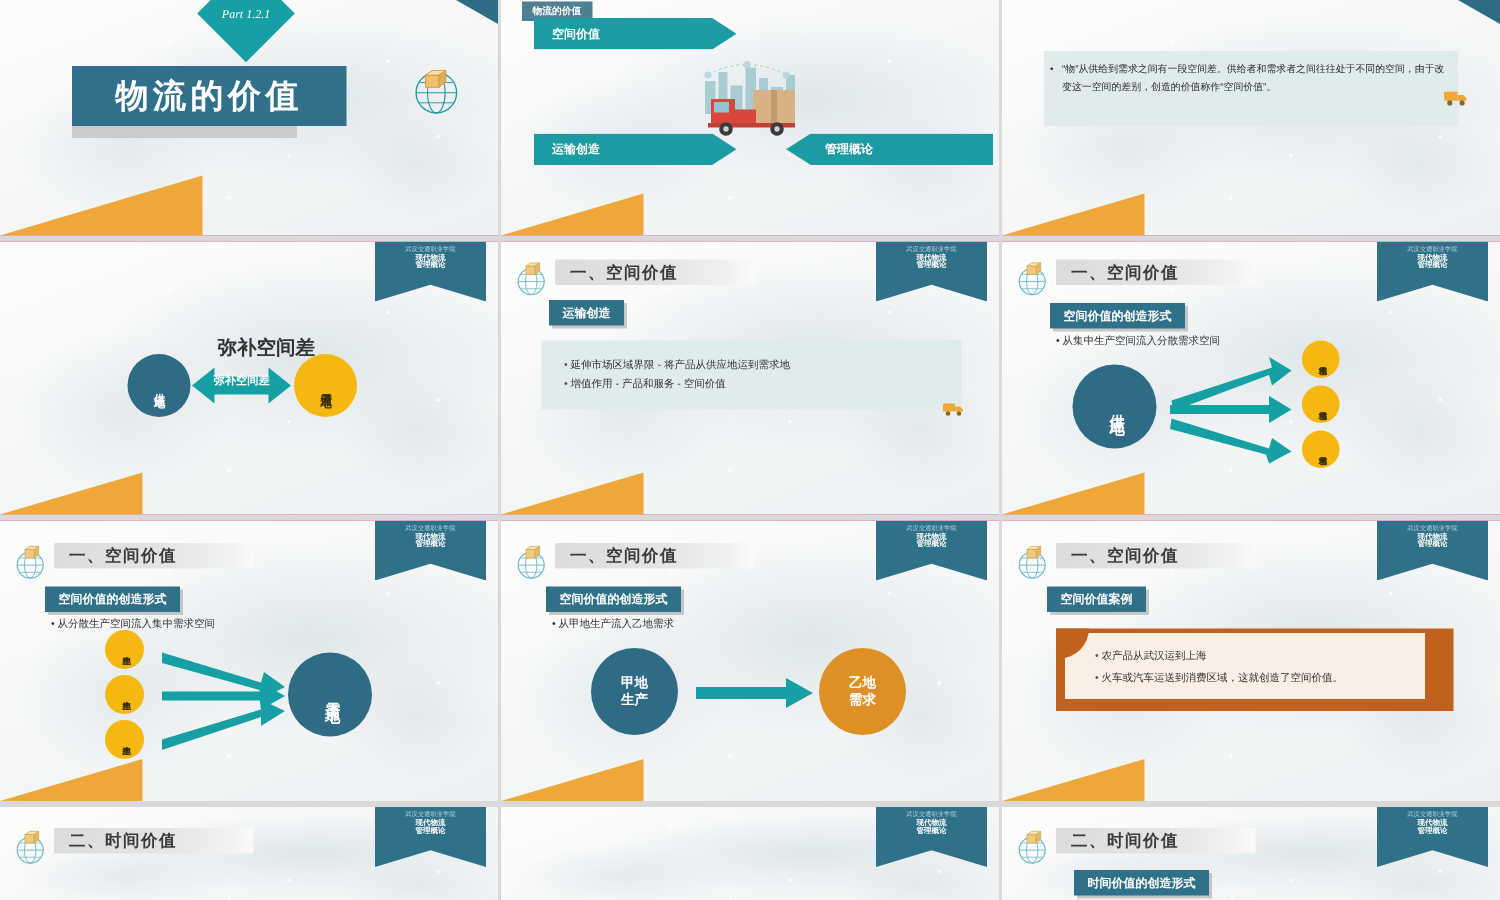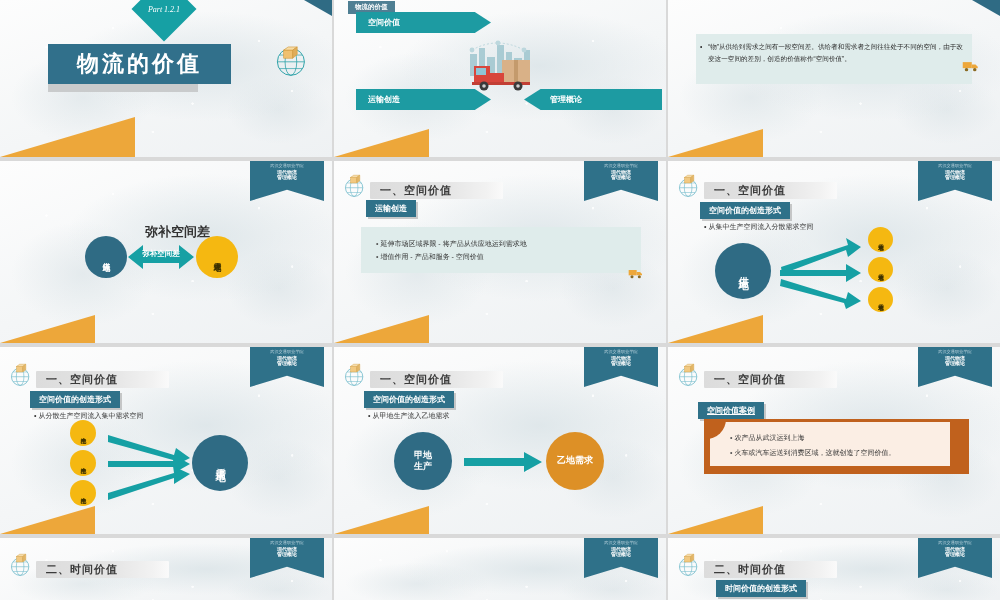--- a/index.html
+++ b/index.html
@@ -60,21 +60,21 @@
     padding-top:3px;
     color:#cfe2ea;
     line-height:1.15;
     pointer-events:none;
   }
   .corner-banner .cb1 { font-size:4px; opacity:.85; letter-spacing:.2px; }
   .corner-banner .cb2 { font-size:5px; font-weight:bold; color:#fff; margin-top:1px; }
   .corner-banner .cb3 { font-size:5px; font-weight:bold; color:#fff; }
   
   .head-row {
-    position:absolute; display:flex; align-items:flex-end;
+    position:absolute; display:flex; align-items:flex-start;
   }
   .head-plate {
     background:linear-gradient(90deg,#dcdcdc 0%,#e4e4e4 55%,#f2f2f2 88%,#fafafa 100%);
     height:17px; display:flex; align-items:center;
     padding:0 14px 0 10px;
     border-radius:1px;
   }
   .head-plate span {
     font-size:11px; font-weight:bold; color:#3b3b3b;
     letter-spacing:1px; white-space:nowrap;
@@ -486,21 +486,21 @@
 
     <div class="circle c-blue" style="left:60px;top:85px;width:58px;height:58px;font-size:9px;flex-direction:column;line-height:1.25;">
       <span>甲地</span>
       <span>生产</span>
     </div>
 
     <svg style="position:absolute;left:130px;top:104px;" width="80" height="22" viewBox="0 0 80 22">
       <path d="M0 7 H60 V1 L78 11 L60 21 V15 H0 Z" fill="#16a0a4"></path>
     </svg>
 
-    <div class="circle c-orange" style="left:212px;top:85px;width:58px;height:58px;font-size:9px;flex-direction:row;line-height:1.25;">
+    <div class="circle c-orange" style="left:212px;top:85px;width:58px;height:58px;font-size:9px;flex-direction:column;line-height:1.25;">
       <span>乙地</span>
       <span>需求</span>
     </div>
 
     <div class="tri-orange"></div>
   </div>
 
   <div class="slide">
     <div class="map-bg"></div>
     <div class="corner-banner">
@@ -517,21 +517,21 @@
         <path d="M6 11.5 H22 M6 22.5 H22" stroke="#6cb8c9" stroke-width=".6" fill="none"></path>
         <rect x="10" y="5" width="7" height="6.5" fill="#f2c981" stroke="#d8a84f" stroke-width=".6"></rect>
         <path d="M10 5 L13.5 2.6 L20.5 2.6 L17 5 Z" fill="#f9e2b4" stroke="#d8a84f" stroke-width=".6"></path>
         <path d="M17 5 L20.5 2.6 L20.5 9 L17 11.5 Z" fill="#e3b668" stroke="#d8a84f" stroke-width=".6"></path>
       </svg>
       <div class="head-plate" style="width:133px;">
         <span>一、空间价值</span>
       </div>
     </div>
 
-    <div class="tag" style="left:30px;top:55px;text-decoration:underline;">空间价值案例</div>
+    <div class="tag" style="left:30px;top:44px;">空间价值案例</div>
 
     <div class="s9-frame"></div>
     <div class="s9-inner"></div>
     <div class="s9-quarter"></div>
     <ul class="bullets" style="left:62px;top:84px;line-height:2.1;">
       <li>农产品从武汉运到上海</li>
       <li>火车或汽车运送到消费区域，这就创造了空间价值。</li>
     </ul>
 
     <div class="tri-orange"></div>

